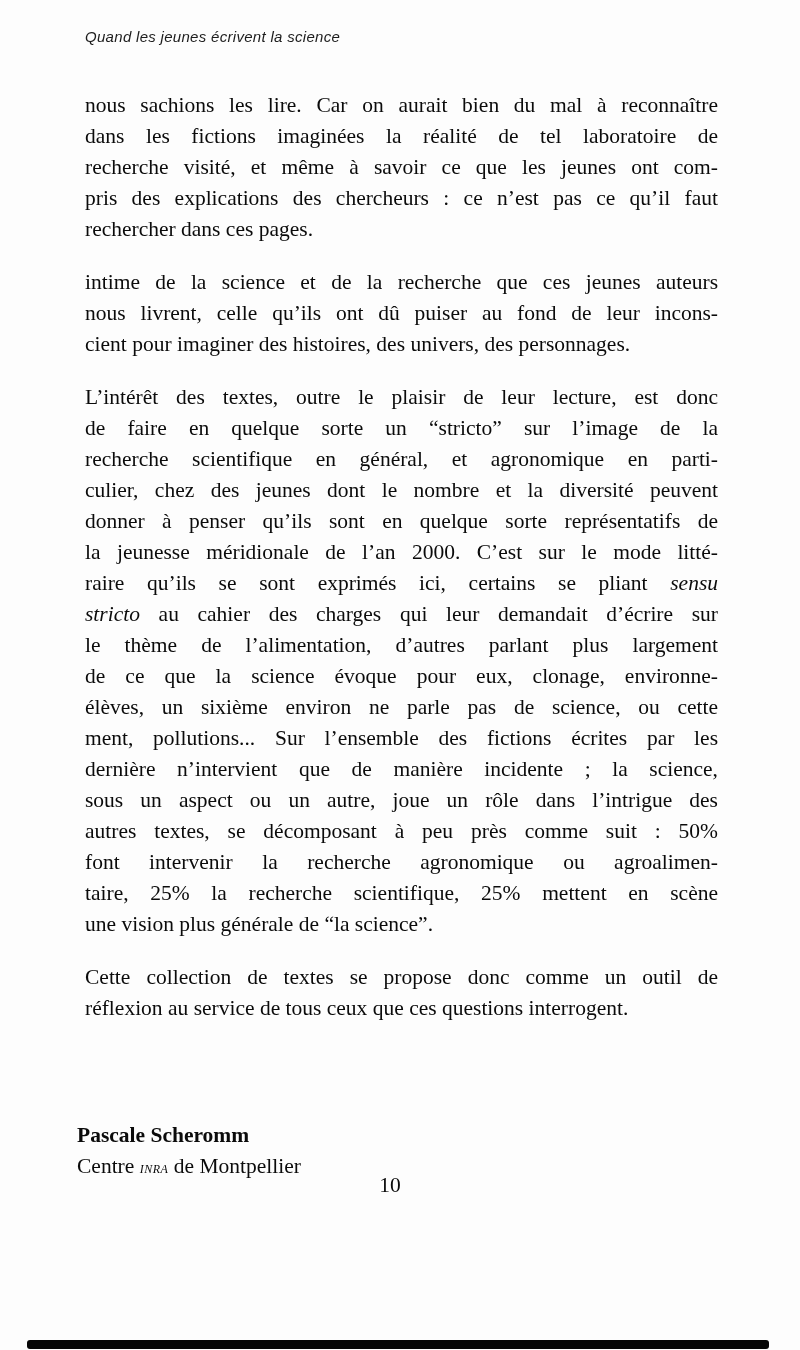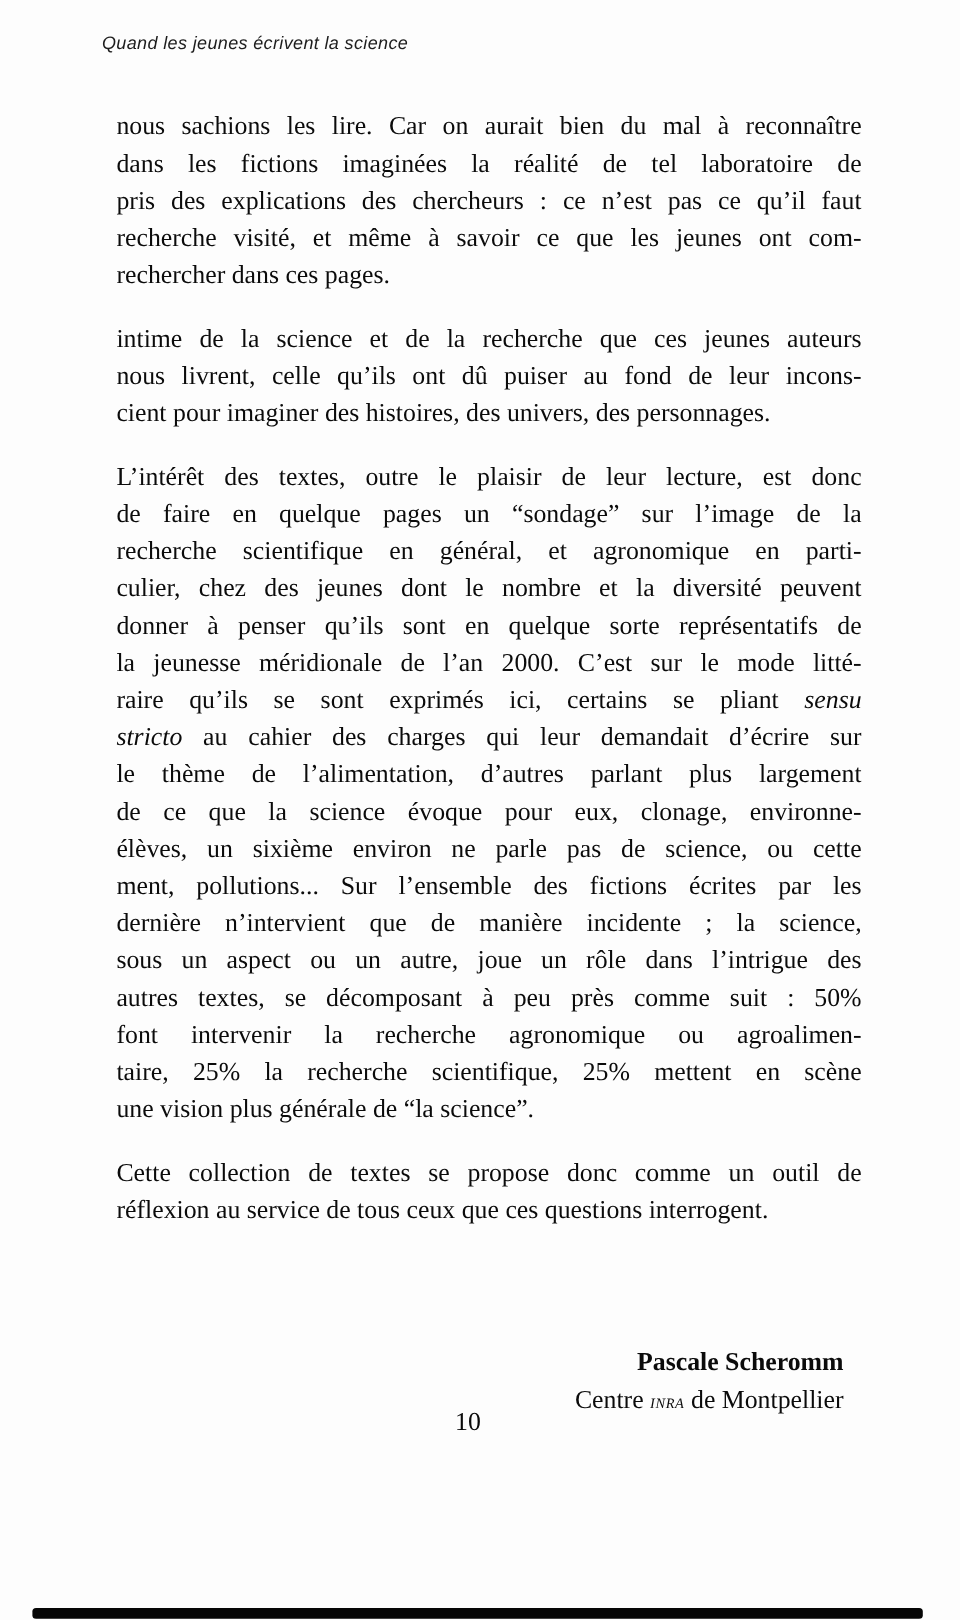--- a/index.html
+++ b/index.html
@@ -22,36 +22,35 @@
     letter-spacing: 0.3px;
     color: #1d1d1d;
   }
   .body-text {
     position: absolute;
     left: 85px;
     top: 90px;
     width: 633px;
     font-size: 21.5px;
   }
-  .para { margin: 0 0 22px 12px; }
+  .para { margin: 0 0 22px 0; }
   .line {
     line-height: 31px;
     max-height: 31px;
     overflow: hidden;
     text-align: justify;
     text-align-last: justify;
   }
   .line.last { text-align-last: left; }
   .line em { font-style: italic; }
   .signature {
     position: absolute;
     top: 1120px;
-    left: 100px;
+    left: 77px;
     width: 603px;
-    text-align: right;
     font-size: 21.5px;
   }
   .sig-line { line-height: 31px; }
   .sig-name { font-weight: bold; }
   .smallcaps-org {
     font-size: 12px;
     letter-spacing: 0.5px;
     font-style: italic;
   }
   .page-number {
@@ -77,32 +76,32 @@
 <body>
 
 <div class="page">
 
   <div class="running-header">Quand les jeunes écrivent la science</div>
 
   <div class="body-text">
       <div class="para">
         <div class="line">nous sachions les lire. Car on aurait bien du mal à reconnaître</div>
         <div class="line">dans les fictions imaginées la réalité de tel laboratoire de</div>
+        <div class="line">recherche visité, et même à savoir ce que les jeunes ont com-</div>
         <div class="line">pris des explications des chercheurs : ce n’est pas ce qu’il faut</div>
-        <div class="line">recherche visité, et même à savoir ce que les jeunes ont com-</div>
         <div class="line last">rechercher dans ces pages.</div>
       </div>
       <div class="para">
         <div class="line">intime de la science et de la recherche que ces jeunes auteurs</div>
         <div class="line">nous livrent, celle qu’ils ont dû puiser au fond de leur incons-</div>
         <div class="line last">cient pour imaginer des histoires, des univers, des personnages.</div>
       </div>
       <div class="para">
         <div class="line">L’intérêt des textes, outre le plaisir de leur lecture, est donc</div>
-        <div class="line">de faire en quelque pages un “sondage” sur l’image de la</div>
+        <div class="line">de faire en quelque sorte un “stricto” sur l’image de la</div>
         <div class="line">recherche scientifique en général, et agronomique en parti-</div>
         <div class="line">culier, chez des jeunes dont le nombre et la diversité peuvent</div>
         <div class="line">donner à penser qu’ils sont en quelque sorte représentatifs de</div>
         <div class="line">la jeunesse méridionale de l’an 2000. C’est sur le mode litté-</div>
         <div class="line">raire qu’ils se sont exprimés ici, certains se pliant <em>sensu</em></div>
         <div class="line"><em>stricto</em> au cahier des charges qui leur demandait d’écrire sur</div>
         <div class="line">le thème de l’alimentation, d’autres parlant plus largement</div>
         <div class="line">de ce que la science évoque pour eux, clonage, environne-</div>
         <div class="line">élèves, un sixième environ ne parle pas de science, ou cette</div>
         <div class="line">ment, pollutions... Sur l’ensemble des fictions écrites par les</div>

